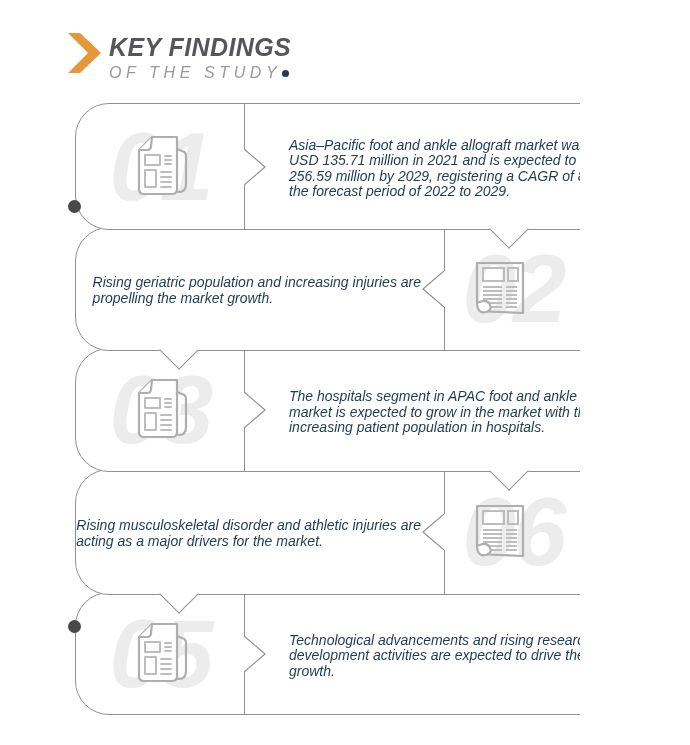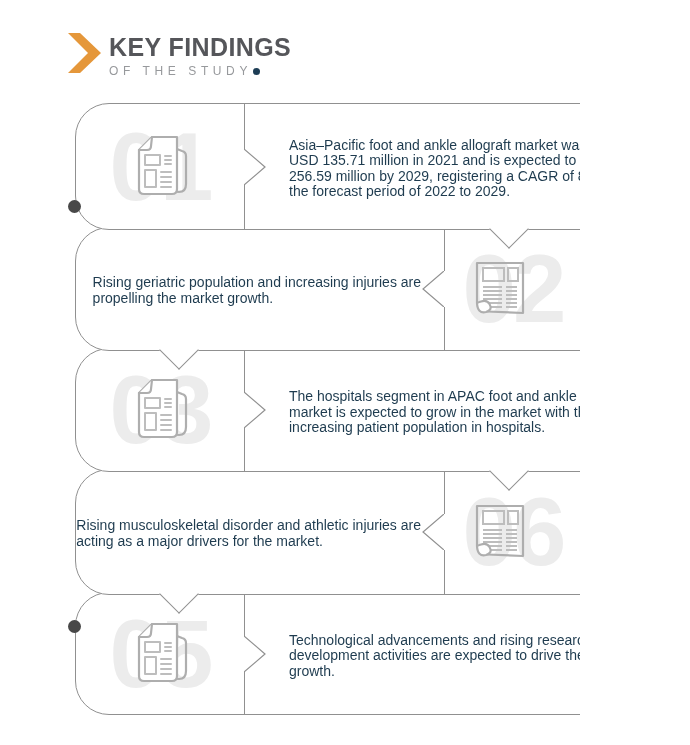--- a/index.html
+++ b/index.html
@@ -1,24 +1,24 @@
 <!DOCTYPE html>
 <html><head>
 <meta charset="utf-8">
 <style>
   html,body{margin:0;padding:0;background:#fff;}
   .canvas{position:relative;width:580px;height:745px;background:#fff;overflow:hidden;
-          font-family:"Liberation Sans", sans-serif;}
+          font-family:"Liberation Sans", sans-serif;font-style:italic;}
 
   
   .logo{position:absolute;left:68px;top:33px;display:flex;gap:8px;}
   .logo-arrow{flex:0 0 auto;}
   .logo-text{padding-top:2px;}
   .logo-title{font-size:25px;font-weight:800;color:#55565a;letter-spacing:.4px;line-height:1;}
-  .logo-sub{margin-top:5px;font-size:12px;color:#97999c;letter-spacing:4.6px;
+  .logo-sub{margin-top:5px;font-size:16px;color:#97999c;letter-spacing:4.6px;
             display:flex;align-items:center;line-height:1;}
   .logo-mark{width:7px;height:7px;border-radius:50%;background:#1d3d55;display:inline-block;margin-left:1px;}
 
   
   .bubble{position:absolute;left:75px;width:537px;background:#fff;
           border:1px solid #909090;border-radius:34px;}
   .b1{top:103px;height:125px;z-index:15;}
   .b2{top:227px;height:122px;z-index:12;}
   .b3{top:348px;height:122px;z-index:9;}
   .b4{top:469px;height:124px;z-index:6;}

